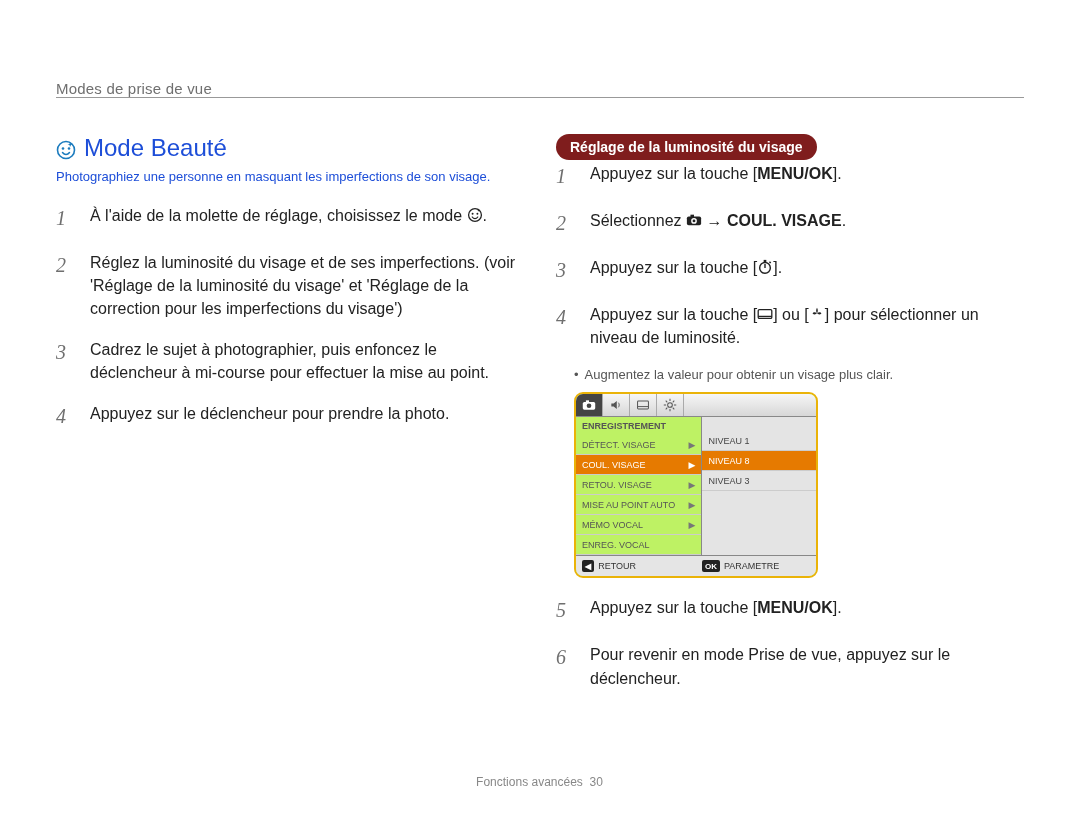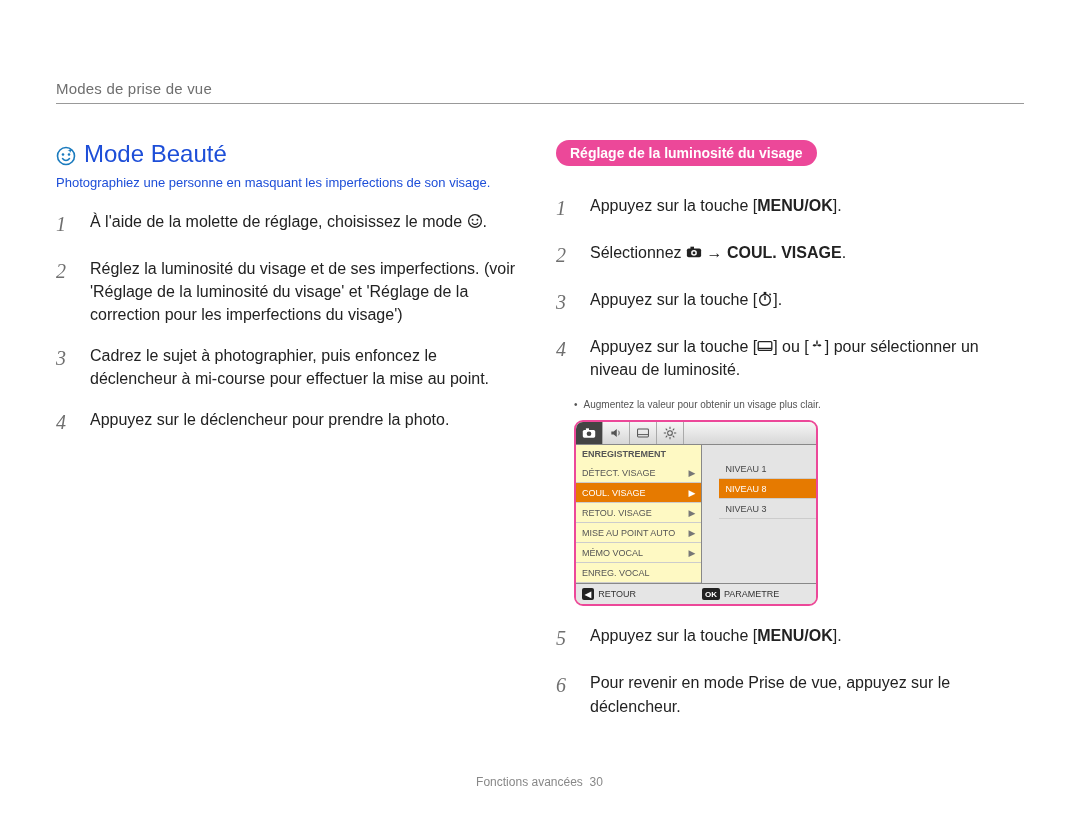--- a/index.html
+++ b/index.html
@@ -1,48 +1,48 @@
 <!DOCTYPE html>
 <html><head>
 <meta charset="utf-8">
 <style>
   html,body{margin:0;padding:0;background:#fff;width:1080px;height:815px;font-family:Arial,Helvetica,sans-serif;color:#222;}
   .page{padding:80px 56px 0 56px;}
-  .topbar{font-size:15px;color:#6f6f6f;border-bottom:1px solid #999;padding-bottom:6px;margin-bottom:36px;letter-spacing:.2px;}
+  .topbar{font-size:15px;color:#6f6f6f;border-bottom:1px solid #999;padding-bottom:0;margin-bottom:36px;letter-spacing:.2px;}
   .cols{display:flex;gap:32px;}
   .col{flex:1;}
   h1{margin:0 0 6px 0;font-size:24px;font-weight:500;color:#1d4ed8;display:flex;align-items:center;gap:8px;}
   .icon-face{display:inline-block;width:20px;height:20px;}
   .icon-face svg{width:20px;height:20px;}
   .intro{font-size:13px;color:#1d4ed8;line-height:1.35;margin:0 0 18px 0;}
   ol.steps{list-style:none;padding:0;margin:0;}
   ol.steps>li{display:flex;gap:14px;margin:0 0 18px 0;font-size:16px;line-height:1.45;color:#222;}
   ol.steps>li .num{font-style:italic;color:#6f6f6f;font-size:20px;min-width:20px;font-family:Georgia,'Times New Roman',serif;}
   ol.steps>li .body{flex:1;}
   .bold{font-weight:bold;}
   .icon-inline{display:inline-block;width:16px;height:16px;vertical-align:-2px;}
   .icon-inline svg{width:16px;height:16px;}
-  .pill{display:inline-block;background:#ec4899;color:#fff;font-weight:bold;font-size:14px;padding:5px 14px;border-radius:14px;margin-bottom:28px;}
-  .note{font-size:10px;color:#555;margin:6px 0 10px 18px;}
+  .pill{display:inline-block;background:#7f1d1d;color:#fff;font-weight:bold;font-size:14px;padding:5px 14px;border-radius:14px;margin-bottom:2px;}
+  .note{font-size:13px;color:#555;margin:6px 0 10px 18px;}
   .note-bullet{display:inline-block;margin-right:6px;}
   
-  .camera-menu{width:240px;border:2px solid #ec4899;border-radius:9px;background:#fef9c3;font-size:9px;margin-left:18px;overflow:hidden;}
+  .camera-menu{width:240px;border:2px solid #eab308;border-radius:9px;background:#bef264;font-size:9px;margin-left:18px;overflow:hidden;}
   .cm-tabs{display:flex;background:linear-gradient(#f6f6f6,#d7d7d7);border-bottom:1px solid #888;}
   .cm-tab{flex:none;width:26px;height:22px;border-right:1px solid #aaa;display:flex;align-items:center;justify-content:center;cursor:default;}
   .cm-tab.active{background:#444;}
   .cm-tab svg{width:14px;height:14px;}
   .cm-body{display:flex;}
   .cm-left{flex:1.05;border-right:1px solid #888;}
   .cm-right{flex:.95;background:#e4e4e4;padding-top:14px;}
   .cm-row{padding:3px 6px;border-bottom:1px solid #ccc;color:#555;display:flex;justify-content:space-between;align-items:center;height:13px;text-align:center;}
   .cm-head{color:#555;padding:4px 6px;font-weight:bold;}
   .cm-row.sel{background:#e67a00;color:#fff;}
   .cm-arrow{color:#777;font-size:9px;}
   .cm-row.sel .cm-arrow{color:#fff;}
-  .cm-right .cm-row{color:#444;margin-left:17px;}
+  .cm-right .cm-row{color:#444;}
   .cm-right .cm-row.hl{background:#e67a00;color:#fff;}
   .cm-foot{display:flex;background:#e5e5e5;border-top:1px solid #888;font-size:9px;}
   .cm-foot>div{flex:1;padding:4px 6px;display:flex;align-items:center;gap:4px;color:#333;}
   .kb{display:inline-flex;align-items:center;justify-content:center;background:#222;color:#fff;border-radius:2px;padding:0 3px;height:12px;font-size:8px;font-weight:bold;}
   .footer{position:absolute;bottom:26px;left:0;right:1px;text-align:center;font-size:12px;color:#888;}
 </style>
 </head>
 <body>
 
 <div class="page">

